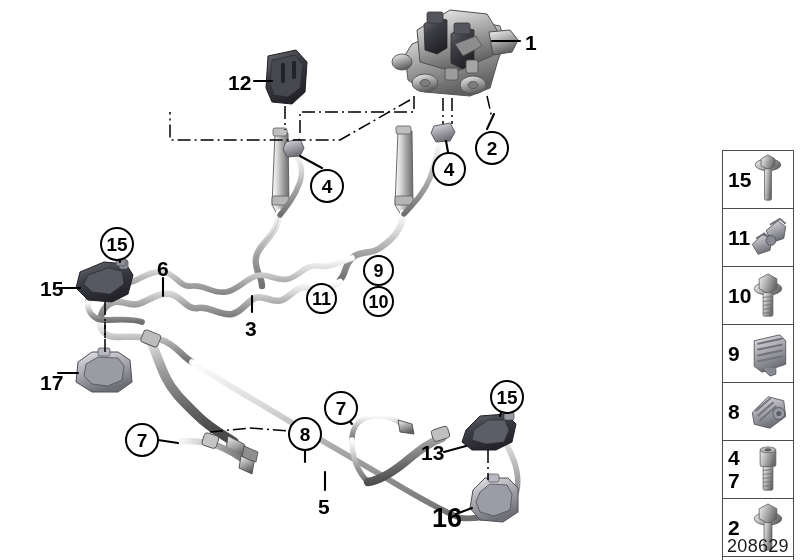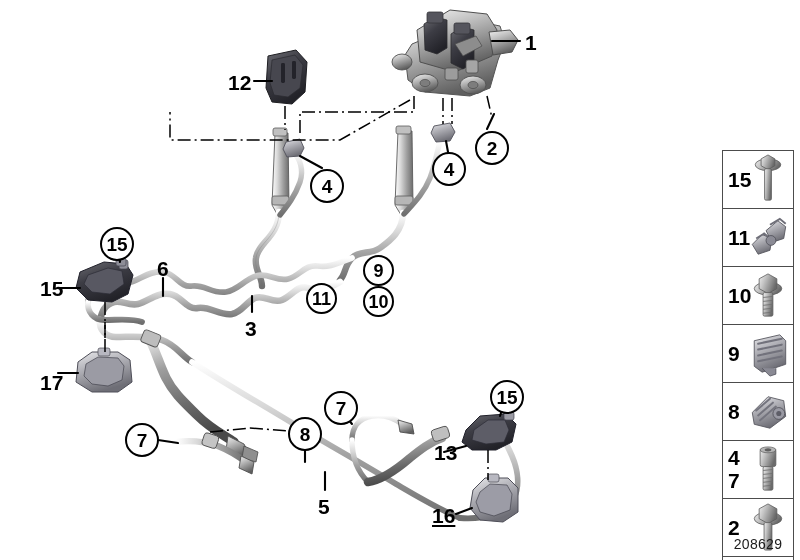--- a/index.html
+++ b/index.html
@@ -89,21 +89,21 @@
   }
   .legend-row.arrow-row {
     height: 52px;
   }
   #legend-caption {
     position: absolute;
     left: 722px;
     top: 536px;
     width: 72px;
     text-align: center;
-    font-size: 14px;
+    font-size: 18px;
     color: #1b1b1b;
     letter-spacing: 0.3px;
   }
 </style>
 </head>
 <body>
 
 <div id="page">
 
   <svg id="diagram-svg" viewBox="0 0 800 560" xmlns="http://www.w3.org/2000/svg">
@@ -363,23 +363,23 @@
   <div class="callout-circle" style="left:363px; top:286px; width:31px; height:31px; font-size:18px;">10</div>
 
   <div class="callout-plain" style="left:245px; top:318px; font-size:21px;">3</div>
   <div class="callout-plain" style="left:40px; top:372px; font-size:21px;">17</div>
 
   <div class="callout-circle" style="left:125px; top:423px; width:34px; height:34px; font-size:19px;">7</div>
   <div class="callout-circle" style="left:324px; top:391px; width:34px; height:34px; font-size:19px;">7</div>
   <div class="callout-circle" style="left:288px; top:417px; width:34px; height:34px; font-size:19px;">8</div>
   <div class="callout-circle" style="left:490px; top:380px; width:34px; height:34px; font-size:19px;">15</div>
 
-  <div class="callout-plain" style="left:434px; top:442px; font-size:21px;text-align:right;">13</div>
+  <div class="callout-plain" style="left:421px; top:442px; font-size:21px;text-align:right;">13</div>
   <div class="callout-plain" style="left:318px; top:496px; font-size:21px;">5</div>
-  <div class="callout-plain" style="left:432px; top:505px; font-size:21px;text-decoration:underline;">16</div>
+  <div class="callout-plain" style="left:432px; top:505px; font-size:27px;">16</div>
 
   <div id="legend-panel">
 
     <div class="legend-row">
       <div class="legend-num">15</div>
       <svg class="legend-art" viewBox="0 0 44 58">
         <ellipse cx="22" cy="14" rx="13" ry="6" fill="url(#gBolt)" stroke="#5c5c5c" stroke-width="0.8"></ellipse>
         <path d="M15,8 L22,4 L29,8 L29,15 L22,19 L15,15 Z" fill="url(#gBolt)" stroke="#5a5a5a" stroke-width="0.8"></path>
         <rect x="18.5" y="18" width="7" height="32" rx="1.4" fill="url(#gBolt)" stroke="#5c5c5c" stroke-width="0.8"></rect>
       </svg>

